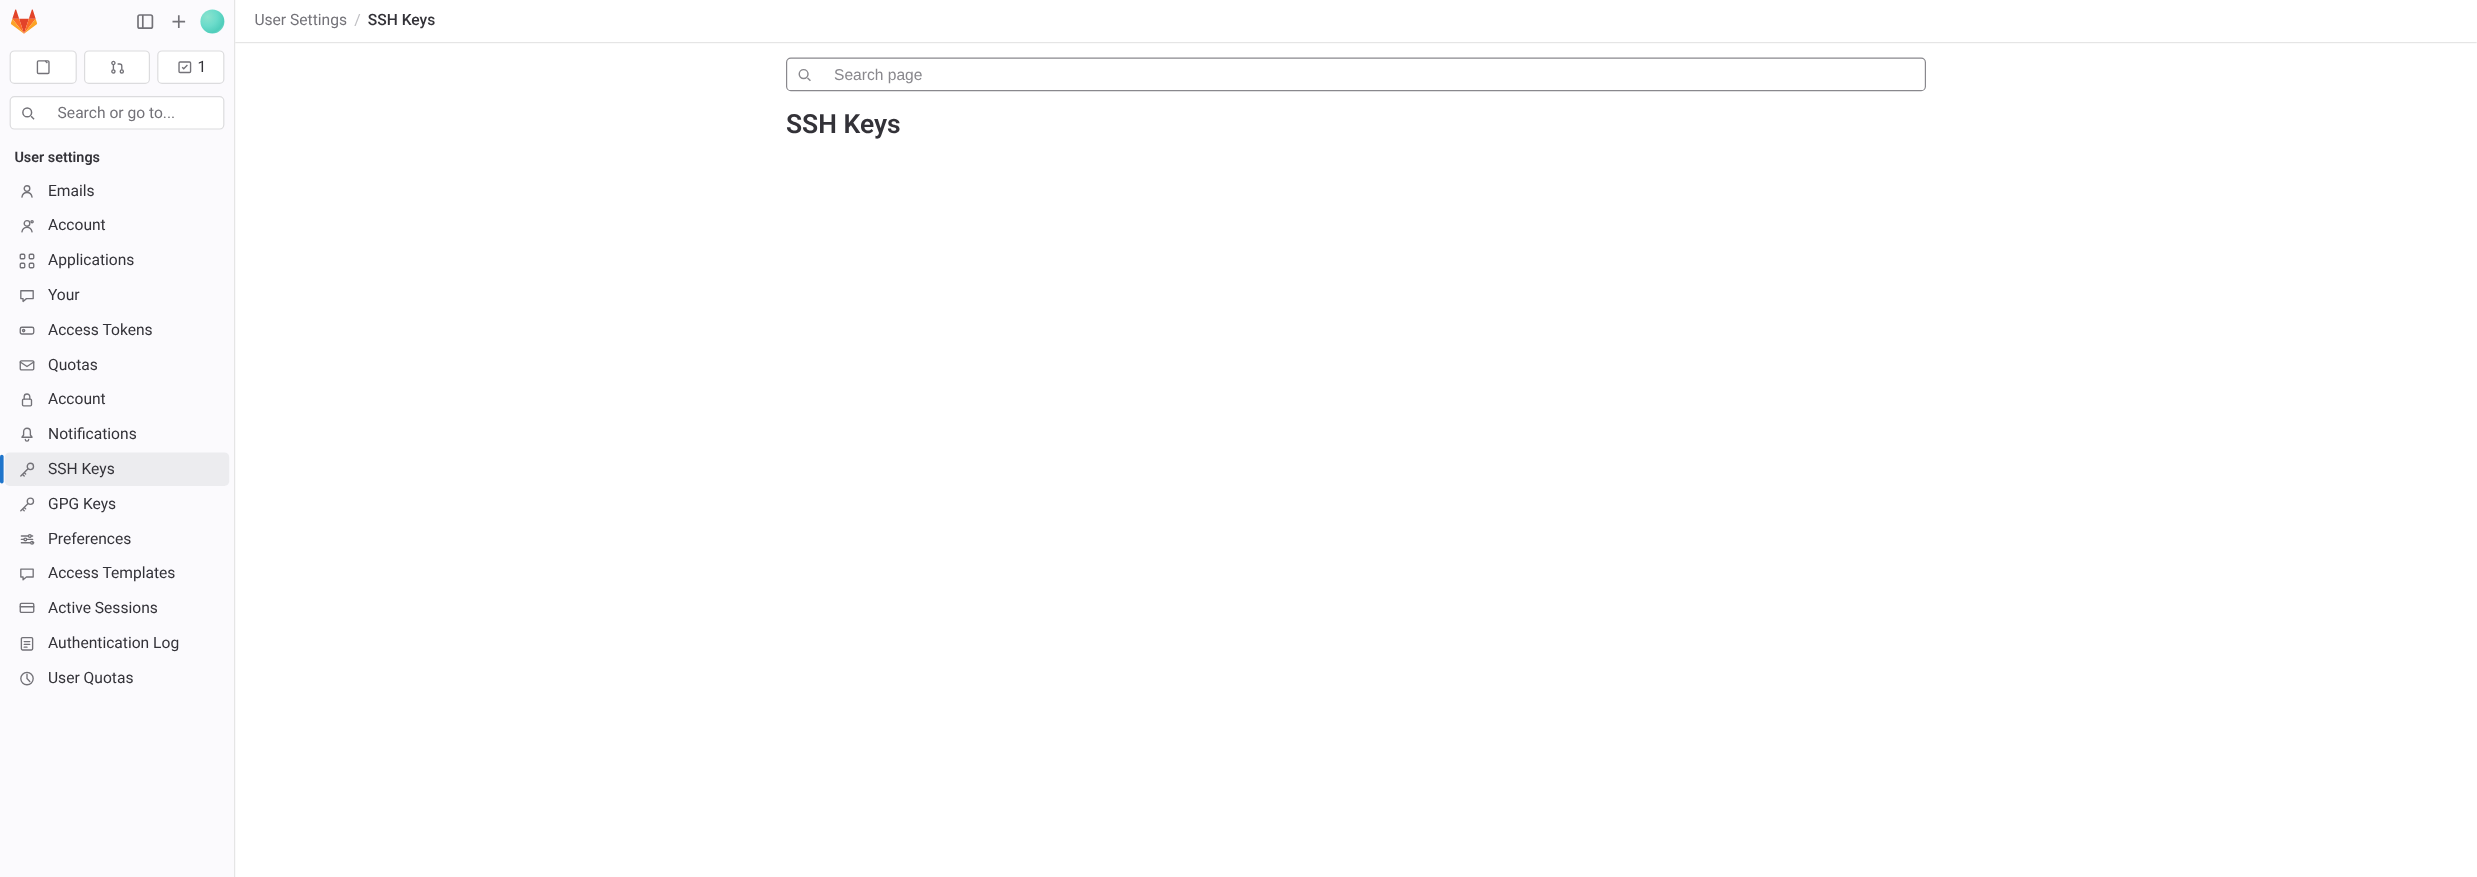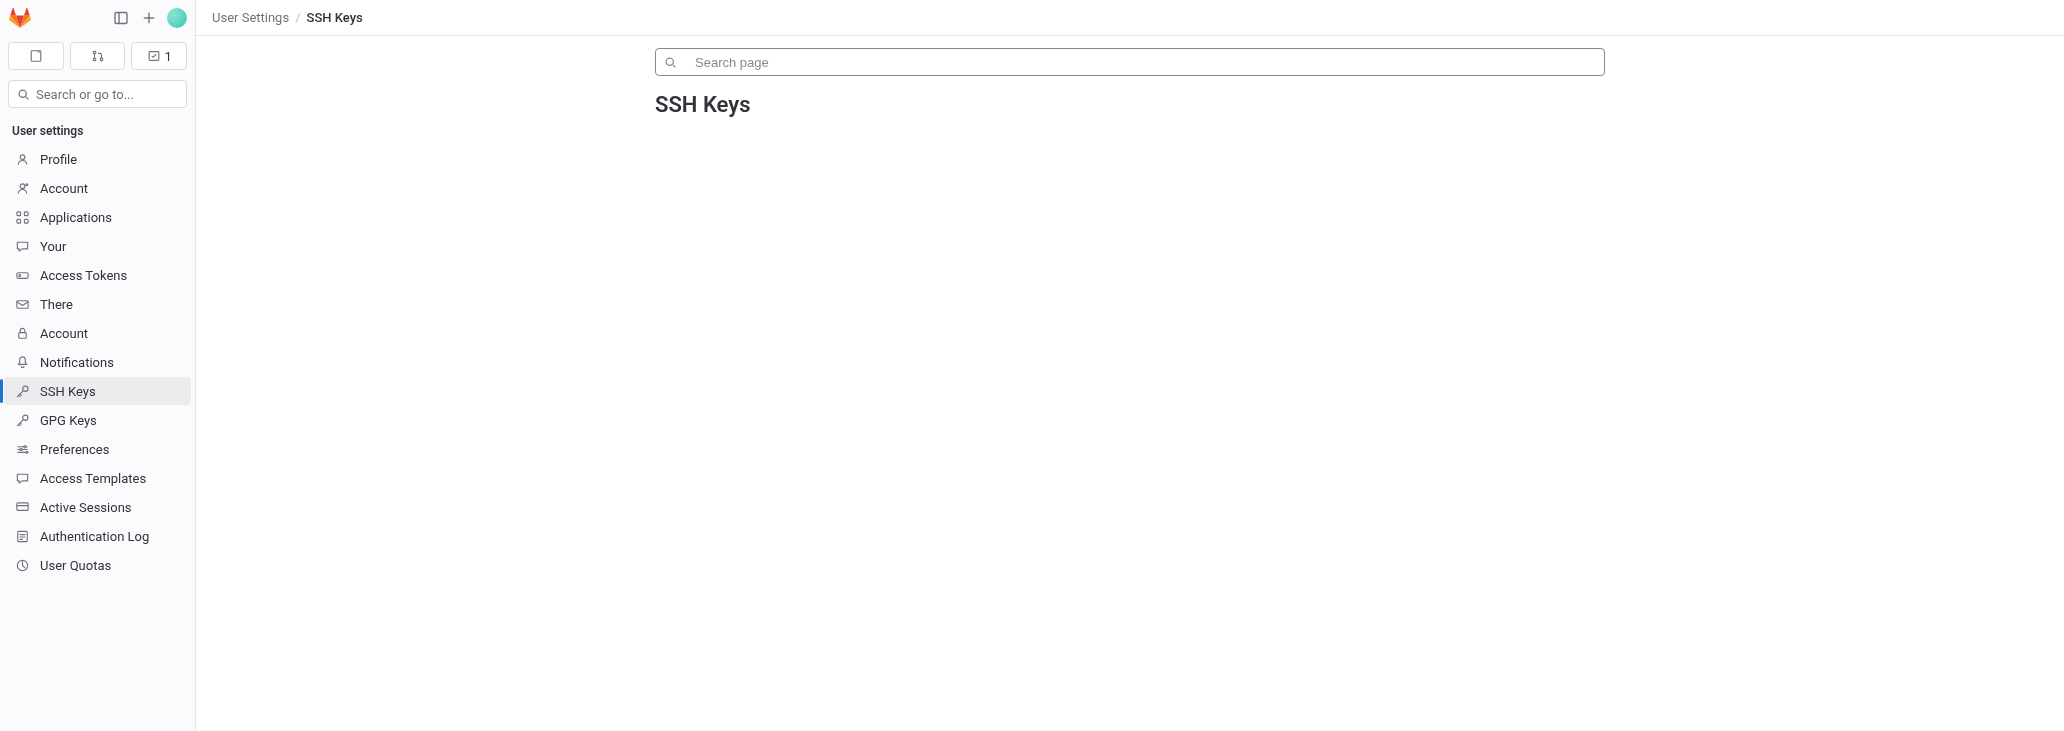--- a/index.html
+++ b/index.html
@@ -61,21 +61,21 @@
 
 .search-box {
   margin: 4px 8px 10px;
   height: 28px;
   border: 1px solid #dcdcde;
   border-radius: 4px;
   background: #fff;
   display: flex;
   align-items: center;
   padding: 0 8px;
-  gap: 6px;
+  gap: 18px;
   color: #737278;
   font-size: 13px;
 }
 
 .section-title {
   padding: 6px 12px;
   font-size: 12px;
   font-weight: 600;
   color: #333238;
 }
@@ -255,21 +255,21 @@
     <div class="section-title">User settings</div>
 
     <ul class="nav" id="nav">
         <li class="nav-item">
           <span class="nav-icon">
             <svg width="15" height="15" viewBox="0 0 16 16" fill="none" stroke="currentColor" stroke-width="1.2" stroke-linecap="round" stroke-linejoin="round">
               <circle cx="8" cy="5.5" r="2.5"></circle>
               <path d="M3.5 13c.5-2.5 2.5-4 4.5-4s4 1.5 4.5 4"></path>
             </svg>
           </span>
-          <span>Profile</span>
+          <span>Emails</span>
         </li>
         <li class="nav-item">
           <span class="nav-icon">
             <svg width="15" height="15" viewBox="0 0 16 16" fill="none" stroke="currentColor" stroke-width="1.2" stroke-linecap="round" stroke-linejoin="round">
               <circle cx="8" cy="5.5" r="2.5"></circle>
               <path d="M3.5 13c.5-2.5 2.5-4 4.5-4s4 1.5 4.5 4"></path>
               <circle cx="12.5" cy="4" r="1"></circle>
             </svg>
           </span>
           <span>Account</span>
@@ -302,21 +302,21 @@
           </span>
           <span>Access Tokens</span>
         </li>
         <li class="nav-item">
           <span class="nav-icon">
             <svg width="15" height="15" viewBox="0 0 16 16" fill="none" stroke="currentColor" stroke-width="1.2" stroke-linecap="round" stroke-linejoin="round">
               <rect x="2" y="4" width="12" height="8" rx="1"></rect>
               <path d="M2 5l6 4 6-4"></path>
             </svg>
           </span>
-          <span>There</span>
+          <span>Quotas</span>
         </li>
         <li class="nav-item">
           <span class="nav-icon">
             <svg width="15" height="15" viewBox="0 0 16 16" fill="none" stroke="currentColor" stroke-width="1.2" stroke-linecap="round" stroke-linejoin="round">
               <rect x="4" y="7" width="8" height="6" rx="1"></rect>
               <path d="M5.5 7V5a2.5 2.5 0 015 0v2"></path>
             </svg>
           </span>
           <span>Account</span>
         </li>

